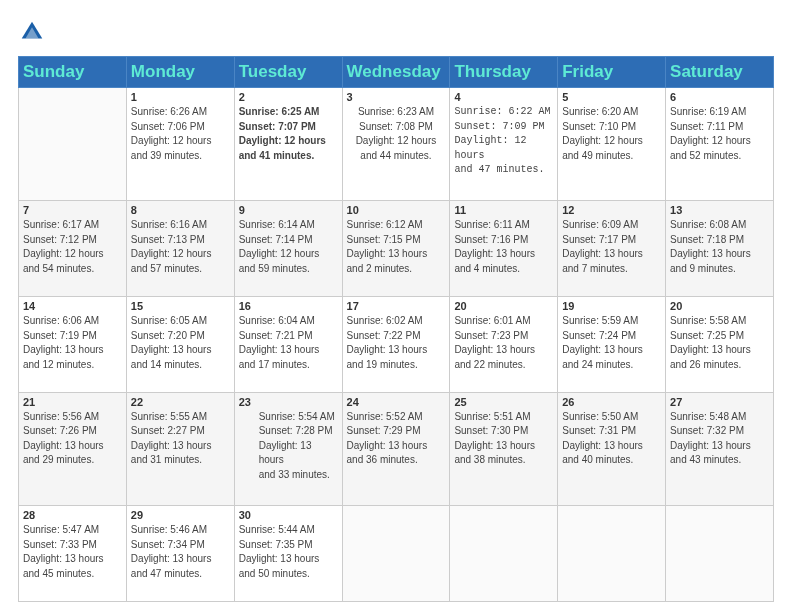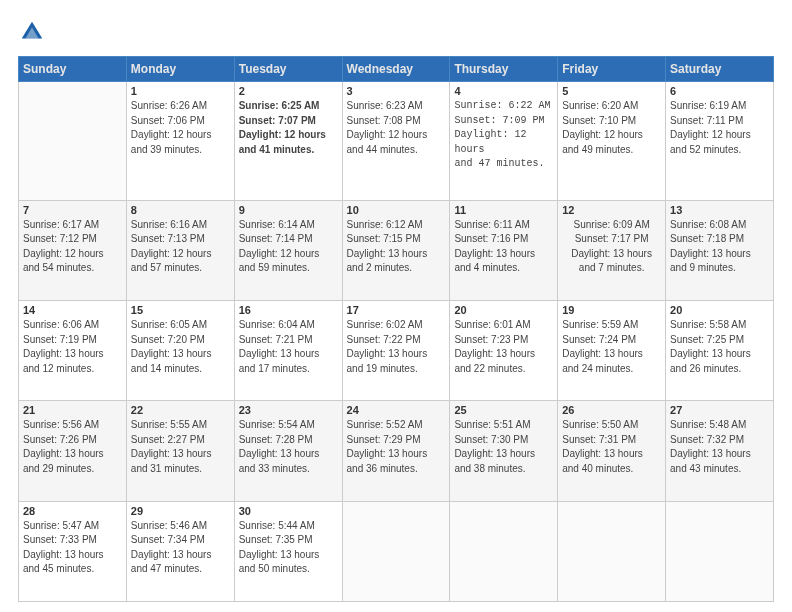--- a/index.html
+++ b/index.html
@@ -63,22 +63,22 @@
     }
     .calendar {
       flex: 1;
       border: 1px solid #ccc;
       border-collapse: collapse;
       width: 100%;
       table-layout: fixed;
     }
     .calendar th {
       background-color: #2d6db5;
-      color: #e5e5e5;
-      font-size: 12px;
+      color: #5eead4;
+      font-size: 17px;
       font-weight: bold;
       padding: 5px 4px;
       text-align: left;
       border: 1px solid #4a85c5;
     }
     .calendar td {
       vertical-align: top;
       border: 1px solid #ccc;
       padding: 3px 4px;
       font-size: 9.5px;
@@ -148,21 +148,21 @@
           </td>
           <td>
             <span class="day-num">2</span>
             <div class="cell-info" style="white-space: pre-line; font-weight: bold;">Sunrise: 6:25 AM
 Sunset: 7:07 PM
 Daylight: 12 hours
 and 41 minutes.</div>
           </td>
           <td>
             <span class="day-num">3</span>
-            <div class="cell-info" style="white-space: pre-line;">Sunrise: 6:23 AM
+            <div class="cell-info" style="white-space: pre-line; text-align: center;">Sunrise: 6:23 AM
 Sunset: 7:08 PM
 Daylight: 12 hours
 and 44 minutes.</div>
           </td>
           <td>
             <span class="day-num">4</span>
             <div class="cell-info" style="white-space: pre-line; font-family: Liberation Mono, monospace;">Sunrise: 6:22 AM
 Sunset: 7:09 PM
 Daylight: 12 hours
 and 47 minutes.</div>
@@ -213,21 +213,21 @@
           </td>
           <td>
             <span class="day-num">11</span>
             <div class="cell-info" style="white-space: pre-line;">Sunrise: 6:11 AM
 Sunset: 7:16 PM
 Daylight: 13 hours
 and 4 minutes.</div>
           </td>
           <td>
             <span class="day-num">12</span>
-            <div class="cell-info" style="white-space: pre-line; text-align: center;">Sunrise: 6:09 AM
+            <div class="cell-info" style="white-space: pre-line;">Sunrise: 6:09 AM
 Sunset: 7:17 PM
 Daylight: 13 hours
 and 7 minutes.</div>
           </td>
           <td>
             <span class="day-num">13</span>
             <div class="cell-info" style="white-space: pre-line;">Sunrise: 6:08 AM
 Sunset: 7:18 PM
 Daylight: 13 hours
 and 9 minutes.</div>
@@ -294,21 +294,21 @@
           </td>
           <td>
             <span class="day-num">22</span>
             <div class="cell-info" style="white-space: pre-line;">Sunrise: 5:55 AM
 Sunset: 2:27 PM
 Daylight: 13 hours
 and 31 minutes.</div>
           </td>
           <td>
             <span class="day-num">23</span>
-            <div class="cell-info" style="white-space: pre-line;">Sunrise: 5:54 AM
+            <div class="cell-info" style="white-space: pre-line; margin-left: 20px;">Sunrise: 5:54 AM
 Sunset: 7:28 PM
 Daylight: 13 hours
 and 33 minutes.</div>
           </td>
           <td>
             <span class="day-num">24</span>
             <div class="cell-info" style="white-space: pre-line;">Sunrise: 5:52 AM
 Sunset: 7:29 PM
 Daylight: 13 hours
 and 36 minutes.</div>

